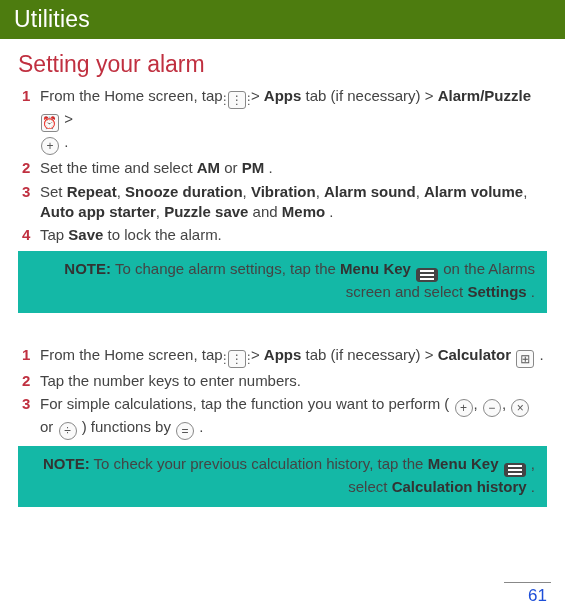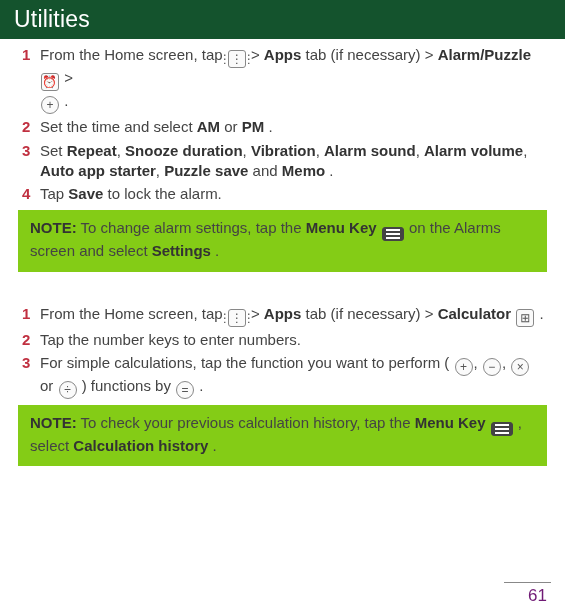--- a/index.html
+++ b/index.html
@@ -7,21 +7,21 @@
     font-family: "Helvetica Neue", Helvetica, Arial, sans-serif;
     width: 565px;
     height: 614px;
     background: #fff;
     position: relative;
     color: #444;
     font-size: 15px;
     line-height: 1.35;
   }
   .header {
-    background: #14532d;
+    background: #4d7c0f;
     color: #fff;
     font-size: 23px;
     font-weight: 400;
     padding: 4px 12px 4px 14px;
     letter-spacing: 0.2px;
   }
   .content { padding: 6px 18px 0 18px; }
   .section-title {
     color: #c03040;
     font-size: 23px;
@@ -90,49 +90,51 @@
     width: 18px; height: 18px;
     border: 1px solid #888;
     border-radius: 50%;
     vertical-align: -3px;
     margin: 0 1px;
     font-size: 12px;
     color: #555;
     background: #fafafa;
   }
   .note {
-    background: #84cc16;
+    background: #14b8a6;
     padding: 8px 12px 10px 12px;
     margin: 6px 0 14px 0;
     font-size: 15px;
     font-weight: 300;
     color: #444;
+    text-align: right;
   }
   .note b { font-weight: 700; color: #333; }
   .spacer-between { height: 18px; }
   .page-num {
     position: absolute;
     right: 14px;
     bottom: 6px;
     font-size: 17px;
     font-weight: 300;
-    color: #701a75;
+    color: #1d4ed8;
     border-top: 1px solid #888;
     padding: 2px 4px 0 24px;
   }
 </style>
 </head>
 <body>
 
 <div class="header">
   <span>Utilities</span>
 </div>
 
 <div class="content">
 
+  <div class="section-title">Setting your alarm</div>
 
   <ol class="steps">
     <li>
       <span class="step-num">1</span>
       <span class="step-body">
         <span>From the Home screen, tap </span>
         <span class="icon-box">⋮⋮⋮</span>
         <span> &gt; </span>
         <b>Apps</b>
         <span> tab (if necessary) &gt; </span>

